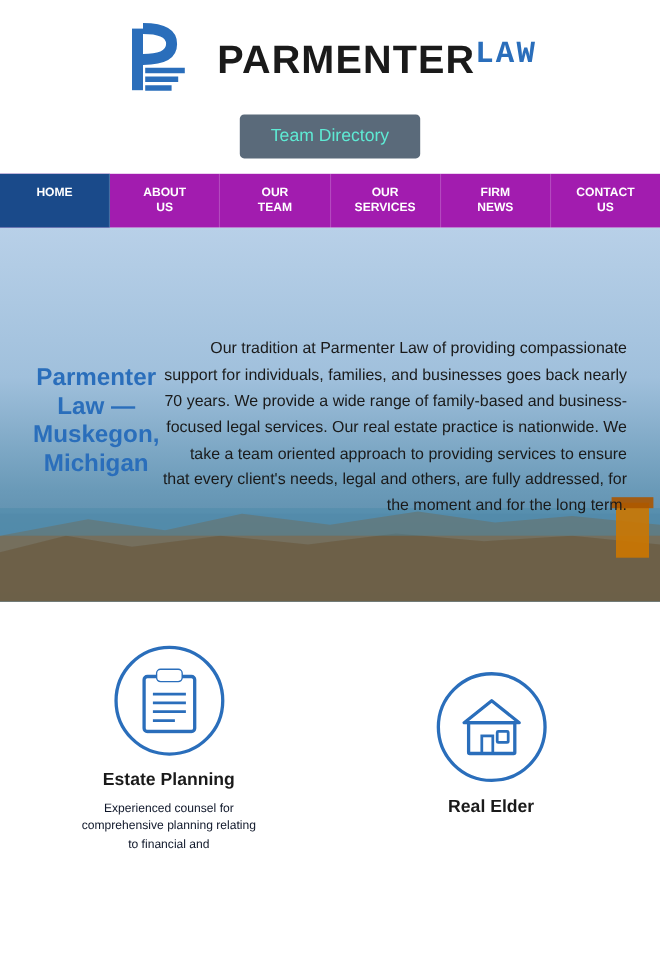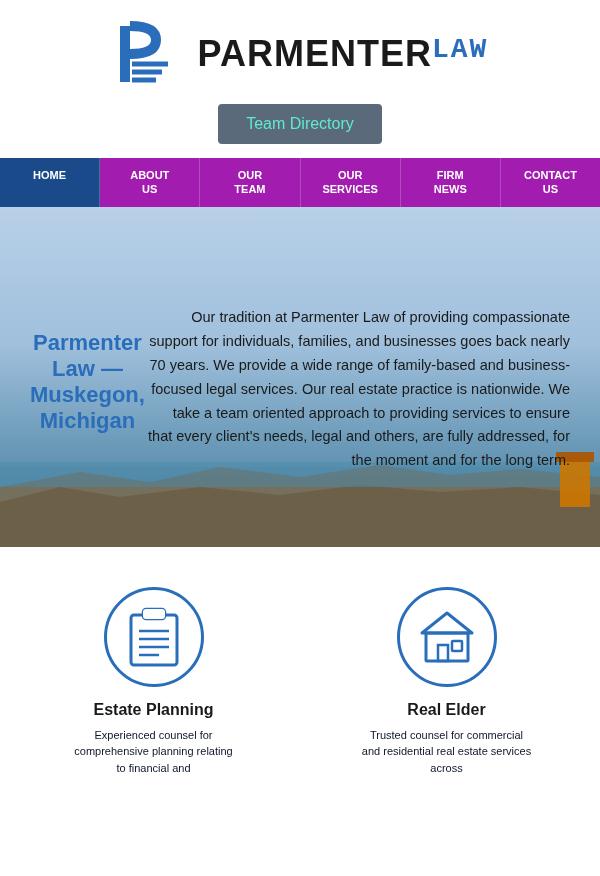--- a/index.html
+++ b/index.html
@@ -228,16 +228,15 @@
   <div class="service-item">
     <div class="service-icon-circle">
       <svg width="58" height="56" viewBox="0 0 58 56" xmlns="http://www.w3.org/2000/svg">
         <polygon points="29,4 4,24 54,24" fill="none" stroke="#2a6ebb" stroke-width="3" stroke-linejoin="round"></polygon>
         <rect x="8" y="24" width="42" height="28" rx="1" fill="none" stroke="#2a6ebb" stroke-width="3"></rect>
         <rect x="20" y="36" width="10" height="16" fill="none" stroke="#2a6ebb" stroke-width="2.5"></rect>
         <rect x="34" y="32" width="10" height="10" rx="1" fill="none" stroke="#2a6ebb" stroke-width="2.5"></rect>
       </svg>
     </div>
     <div class="service-title">Real Elder</div>
-    <div class="service-desc">Trusted counsel for commercial and residential real estate services across</div>
   </div>
 
 </section>
 
 </body></html>

